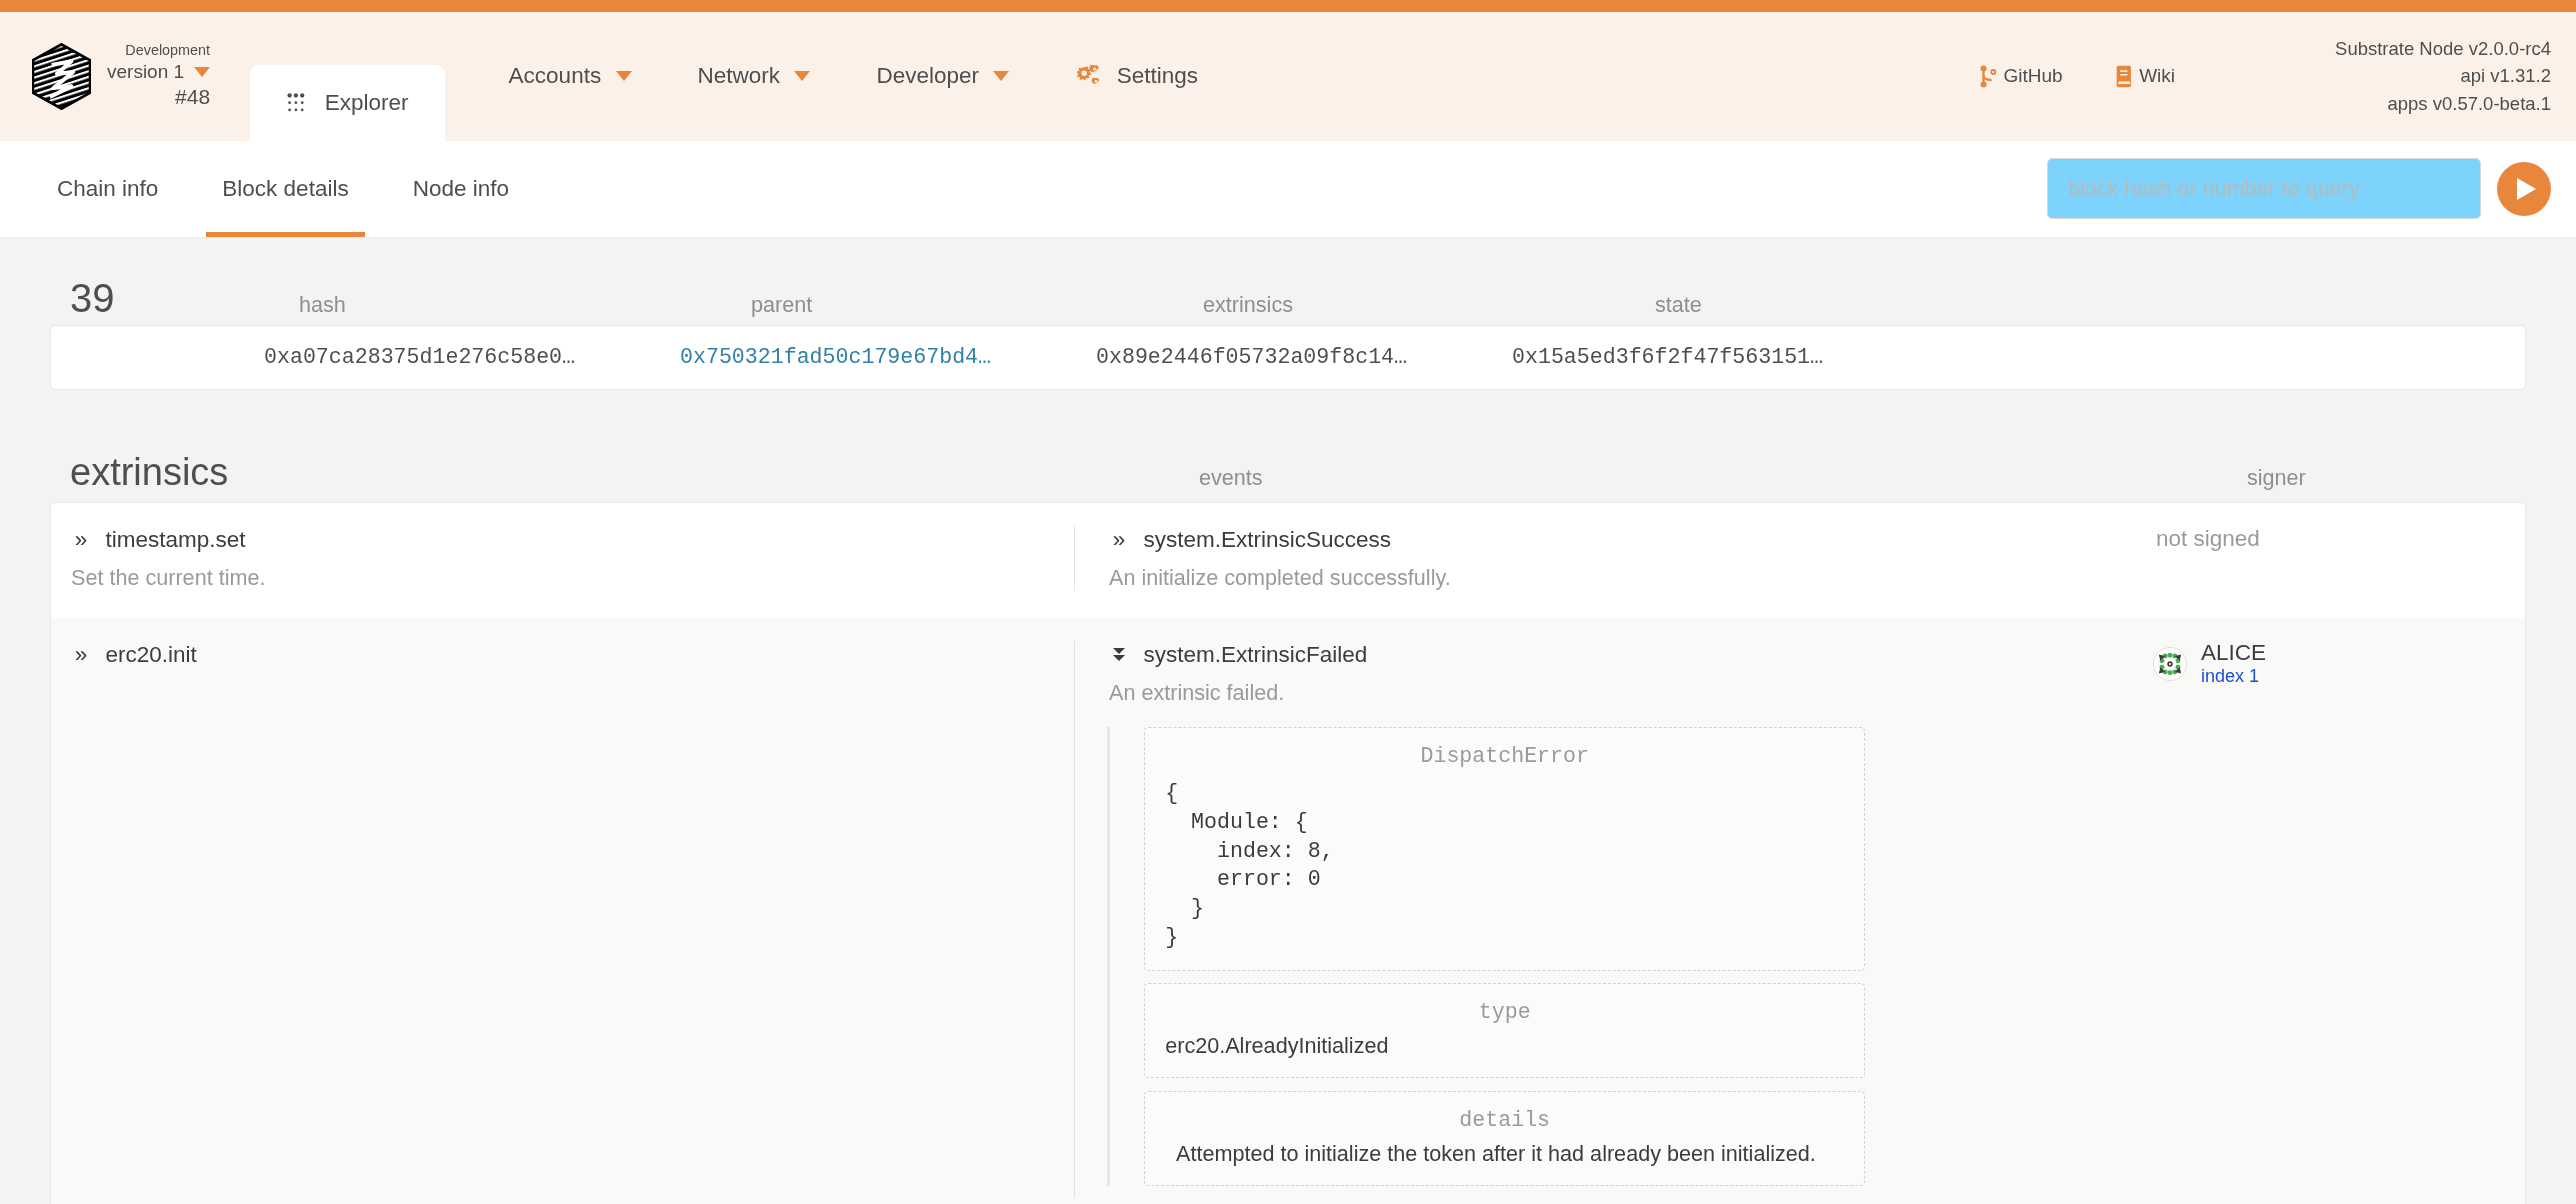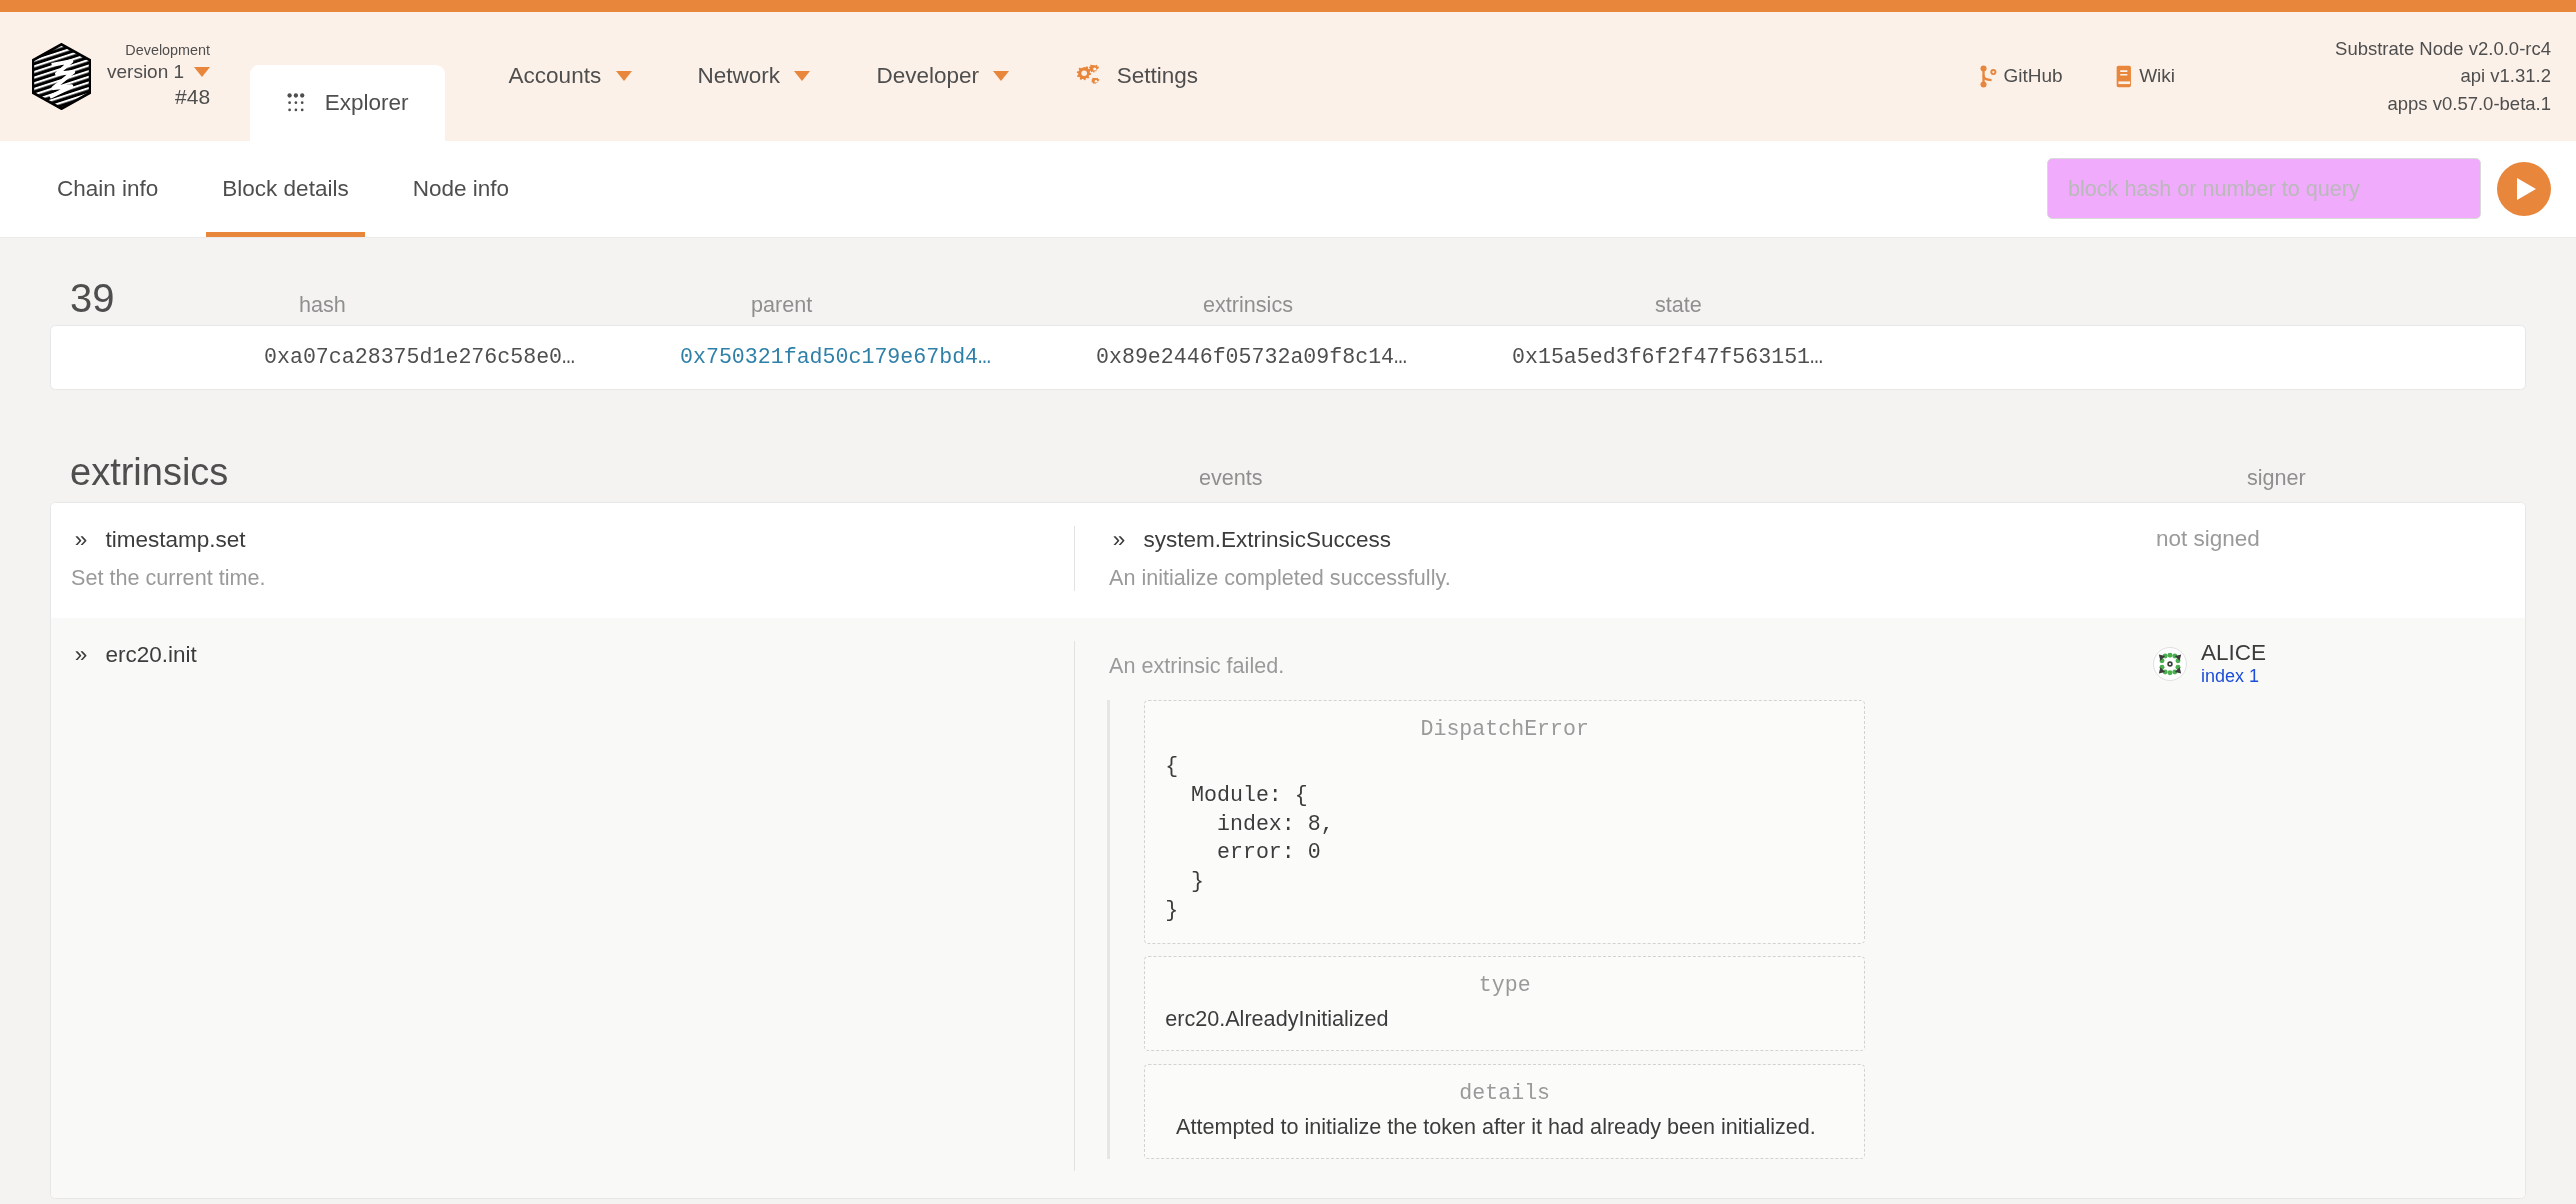--- a/index.html
+++ b/index.html
@@ -177,21 +177,21 @@
   .search-input {
     width: 434px;
     height: 61px;
     border: 0.9px solid #d9d9d9;
     border-radius: 5.4px;
     font-size: 21.6px;
     font-family: "Liberation Sans", sans-serif;
     color: #4e4e4e;
     padding: 0 20px;
     outline: none;
-    background: #f0abfc;
+    background: #7dd3fc;
   }
   .search-input::placeholder { color: #b9b9b9; }
   .go-btn {
     width: 54px; height: 54px;
     border-radius: 50%;
     background: #e8863c;
     border: none;
     display: flex;
     align-items: center;
     justify-content: center;
@@ -599,20 +599,27 @@
 
     <div class="extr-row shade">
       <div class="cell-extrinsic">
         <div class="item-name">
           <span class="chev">»</span>
           <span>erc20.init</span>
         </div>
       </div>
 
       <div class="cell-events">
+        <div class="item-name">
+          <span class="chev-down">
+              <span></span>
+              <span></span>
+            </span>
+          <span>system.ExtrinsicFailed</span>
+        </div>
         <div class="item-desc">An extrinsic failed.</div>
 
         <div class="detail-wrap">
           <div class="dbox">
             <div class="dbox-label">DispatchError</div>
             <div class="dbox-code">{
   Module: {
     index: 8,
     error: 0
   }

